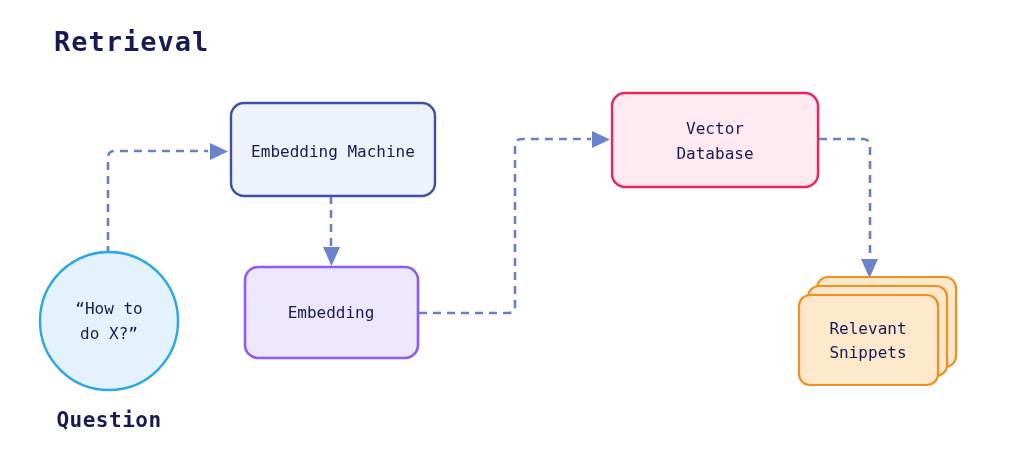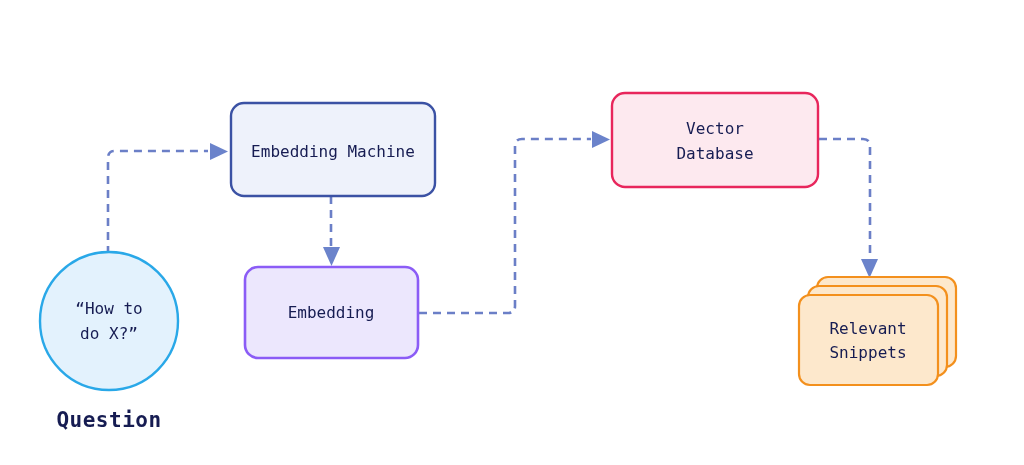--- a/index.html
+++ b/index.html
@@ -62,20 +62,21 @@
   }
   .edge-head {
     fill: #6b83cb;
   }
 </style>
 </head>
 <body>
 
 <div id="canvas">
 
+  <div class="diagram-title">Retrieval</div>
 
   <svg class="flow" viewBox="0 0 1024 465">
 
     <g>
       <path class="edge-path" d="M 108 282 L 108 158 Q 108 151 115 151 L 208 151"></path>
       <path class="edge-head" d="M 210 143 L 228 151.5 L 210 160 Z"></path>
     </g>
 
     <g>
       <path class="edge-path" d="M 331 196 L 331 246"></path>

